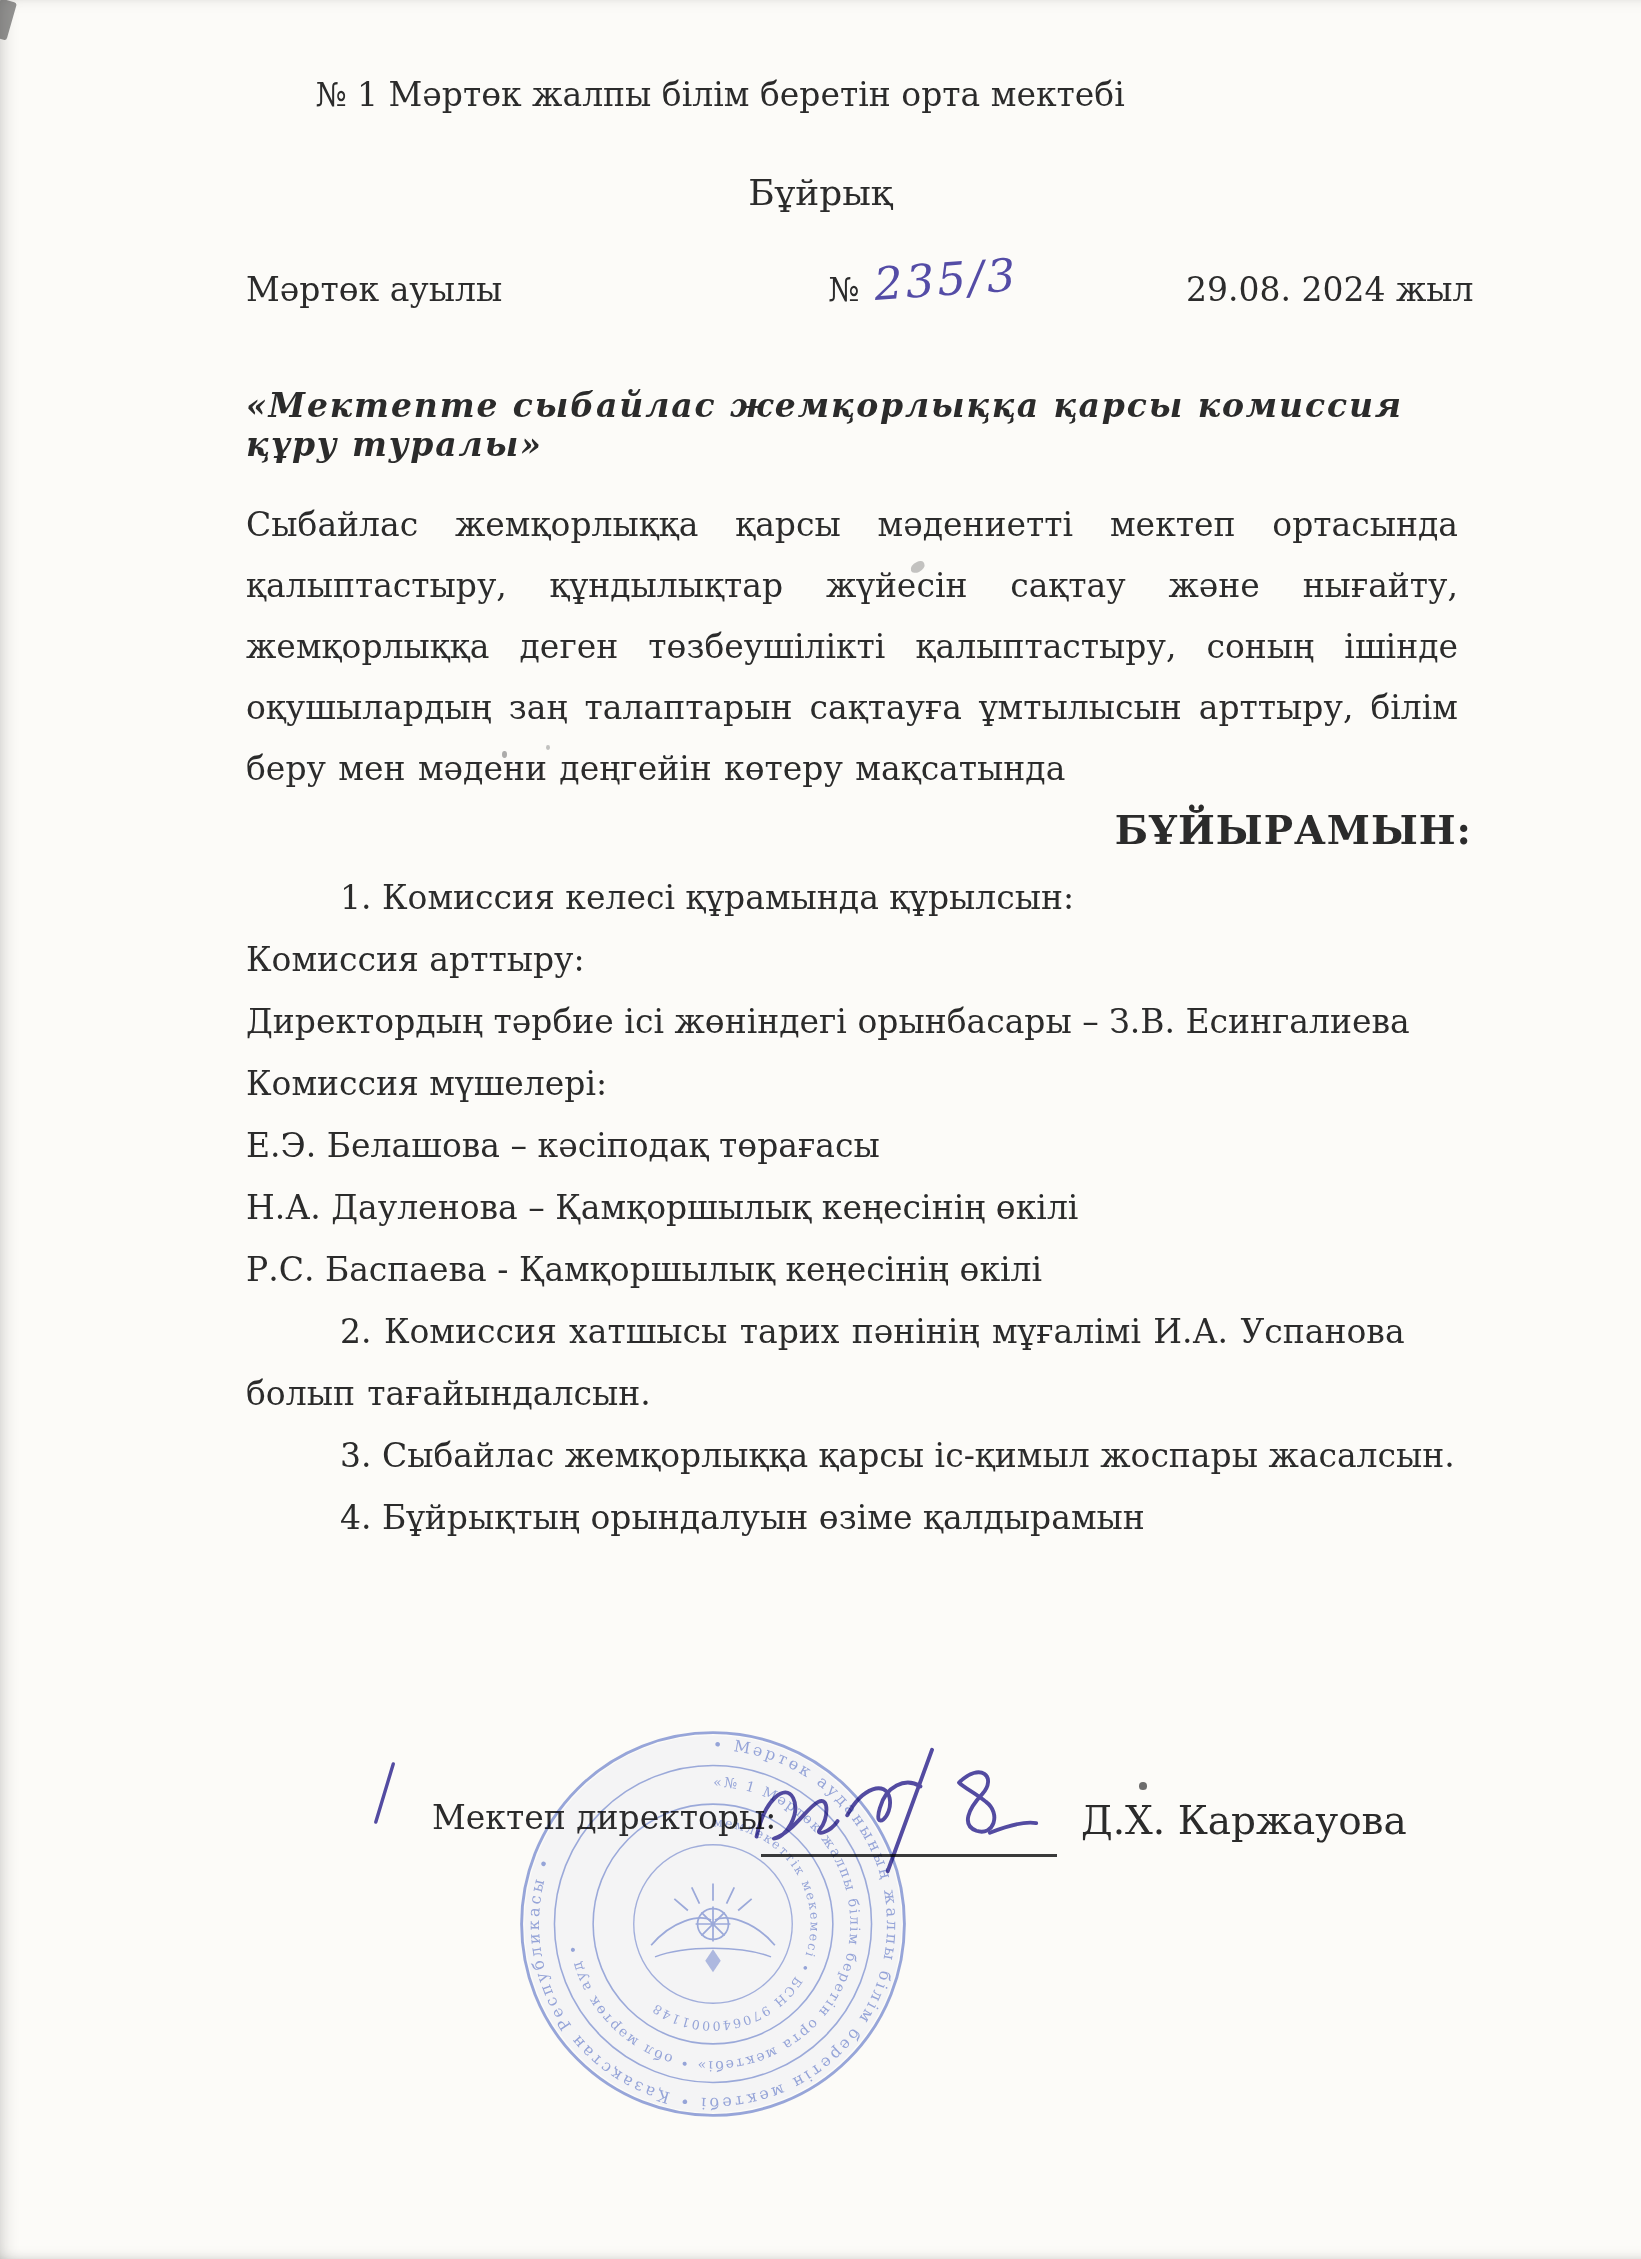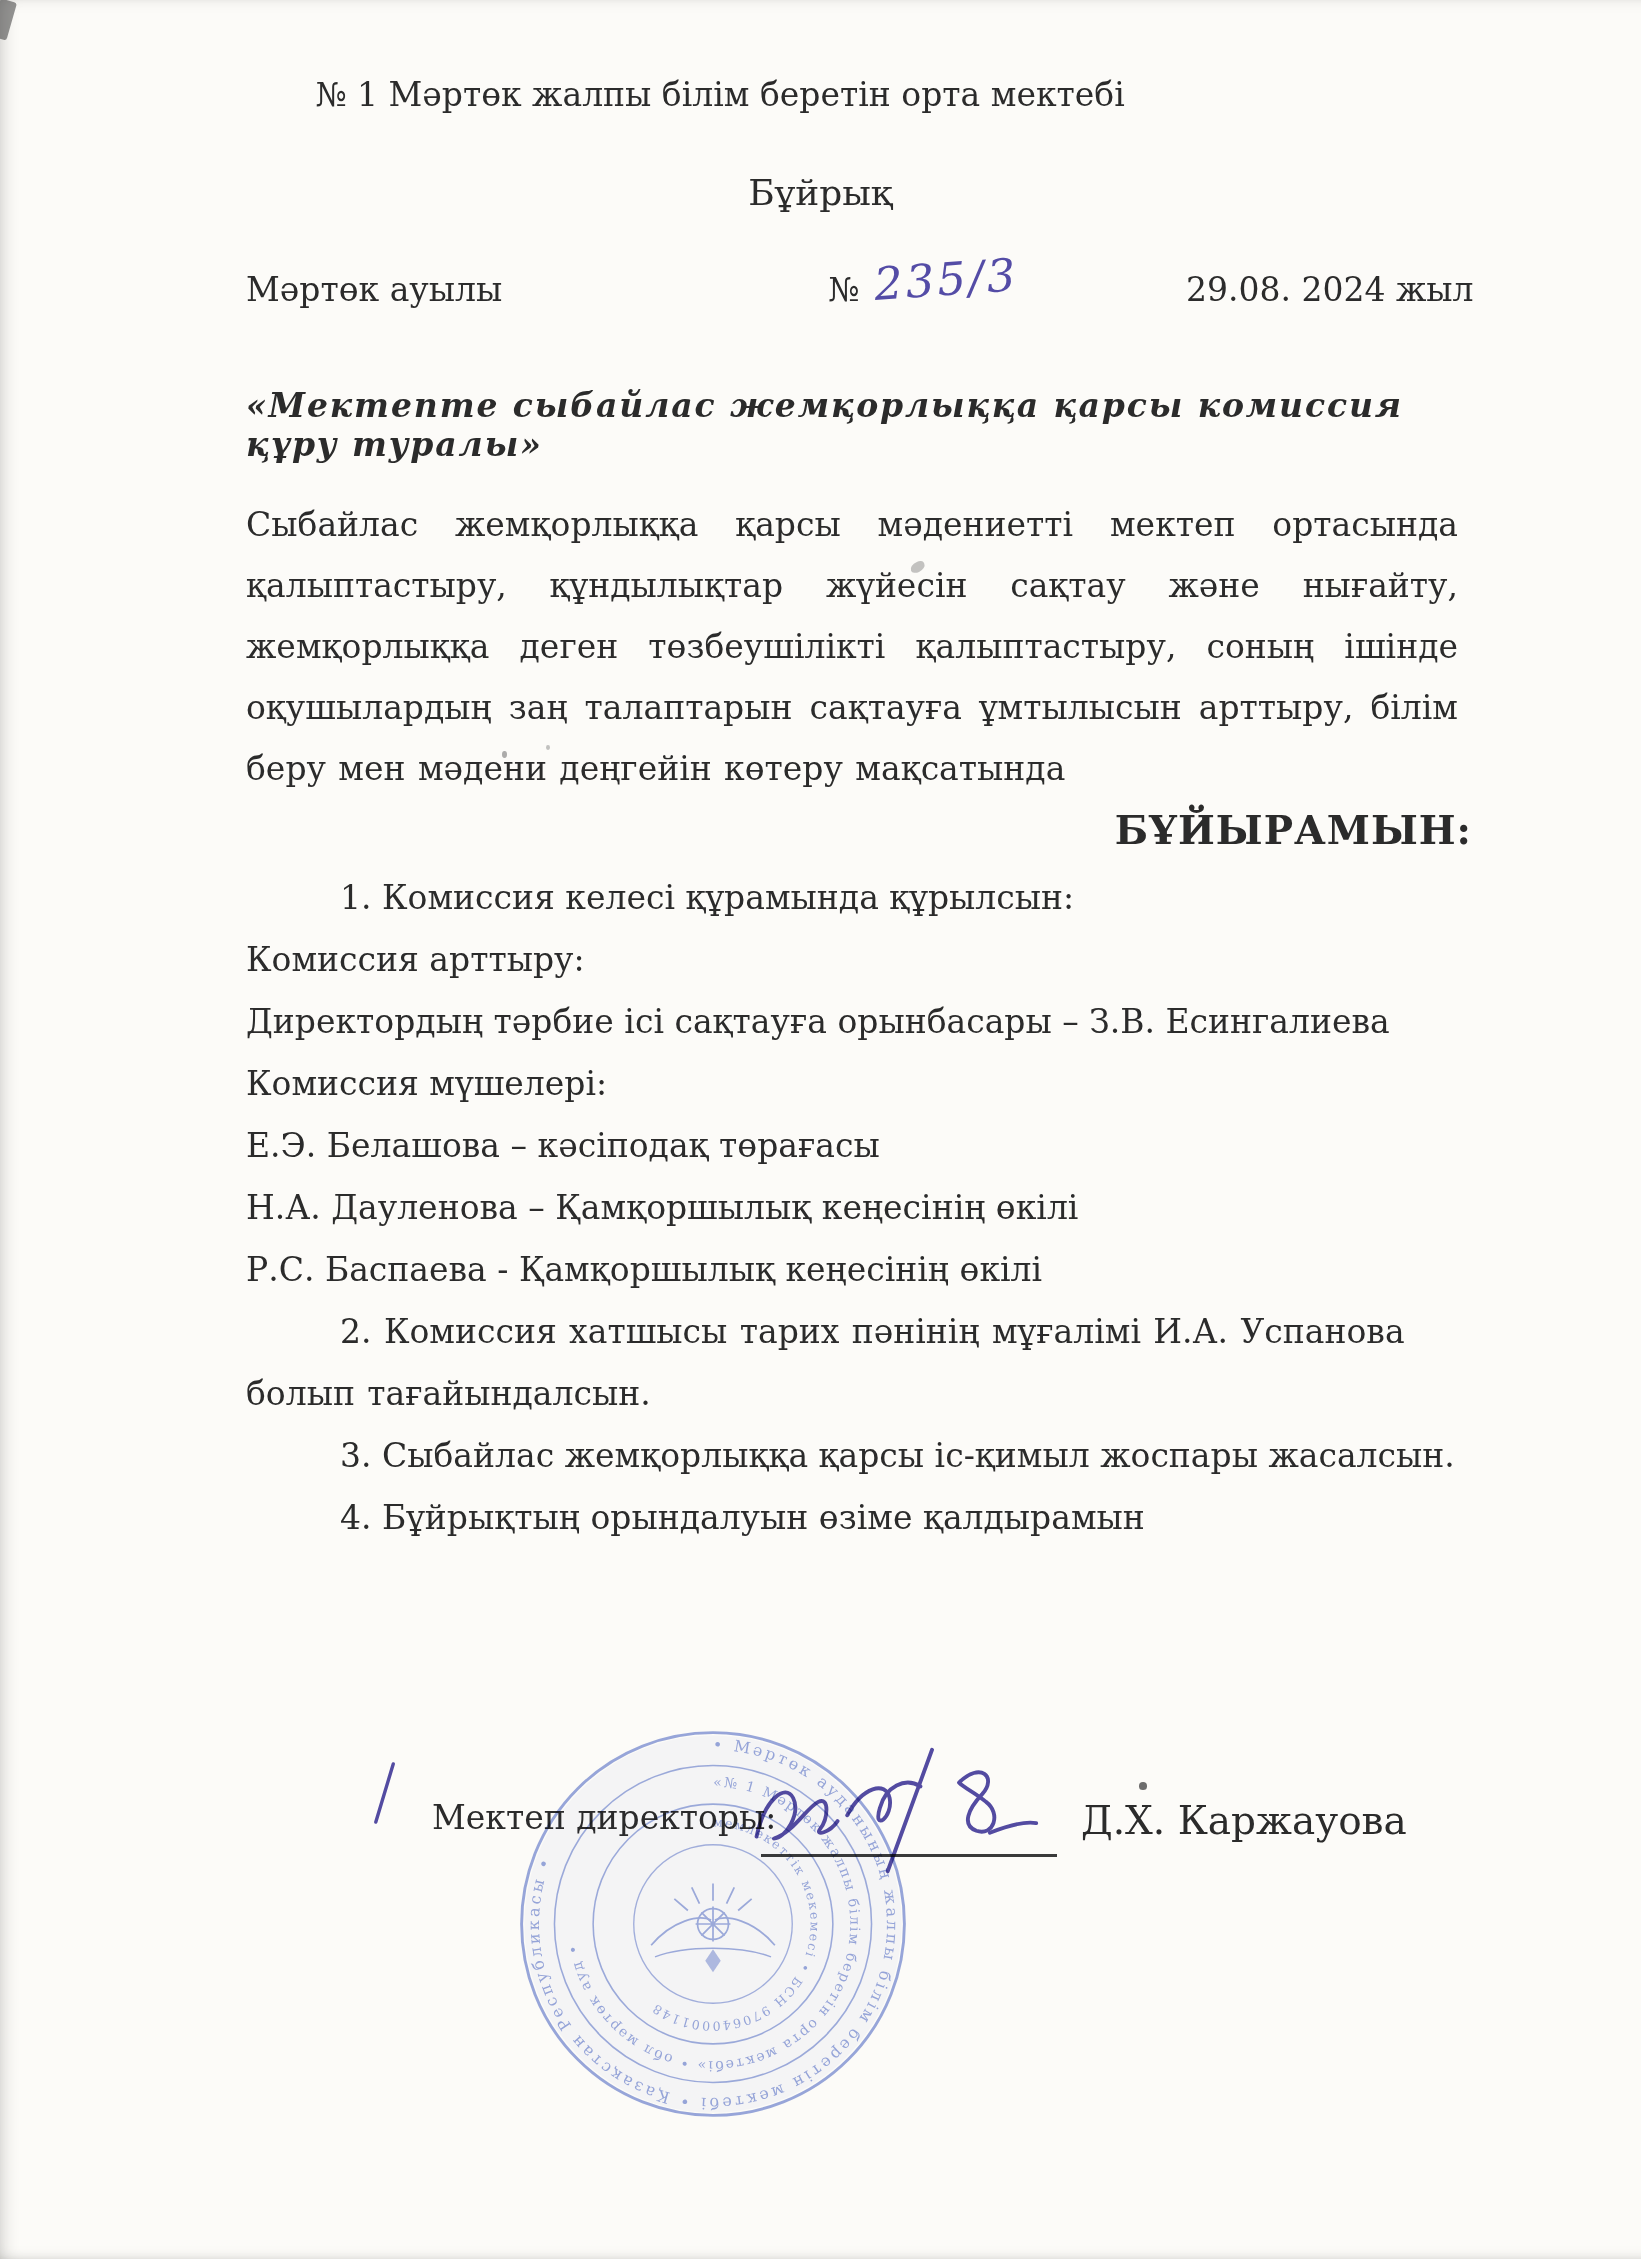--- a/index.html
+++ b/index.html
@@ -84,21 +84,21 @@
 
   <div class="abs subject">«Мектепте сыбайлас жемқорлыққа қарсы комиссия құру туралы»</div>
 
   <div class="abs preamble">Сыбайлас жемқорлыққа қарсы мәдениетті мектеп ортасында қалыптастыру, құндылықтар жүйесін сақтау және нығайту, жемқорлыққа деген төзбеушілікті қалыптастыру, соның ішінде оқушылардың заң талаптарын сақтауға ұмтылысын арттыру, білім беру мен мәдени деңгейін көтеру мақсатында</div>
 
   <div class="abs order-heading">БҰЙЫРАМЫН:</div>
 
   <div class="abs items">
     <p class="ind">1.  Комиссия келесі құрамында құрылсын:</p>
     <p>Комиссия арттыру:</p>
-    <p>Директордың тәрбие ісі сақтауға  орынбасары – З.В. Есингалиева</p>
+    <p>Директордың тәрбие ісі жөніндегі  орынбасары – З.В. Есингалиева</p>
     <p>Комиссия мүшелері:</p>
     <p>Е.Э. Белашова – кәсіподақ төрағасы</p>
     <p>Н.А. Дауленова – Қамқоршылық кеңесінің өкілі</p>
     <p>Р.С. Баспаева - Қамқоршылық кеңесінің өкілі</p>
     <p class="hang">2. Комиссия хатшысы тарих пәнінің мұғалімі И.А. Успанова болып тағайындалсын.</p>
     <p class="ind g1">3. Сыбайлас жемқорлыққа қарсы іс-қимыл жоспары жасалсын.</p>
     <p class="ind">4. Бұйрықтың орындалуын өзіме қалдырамын</p>
   </div>
 
   <svg class="abs tick-svg" width="31" height="68" viewBox="0 0 32 70">

